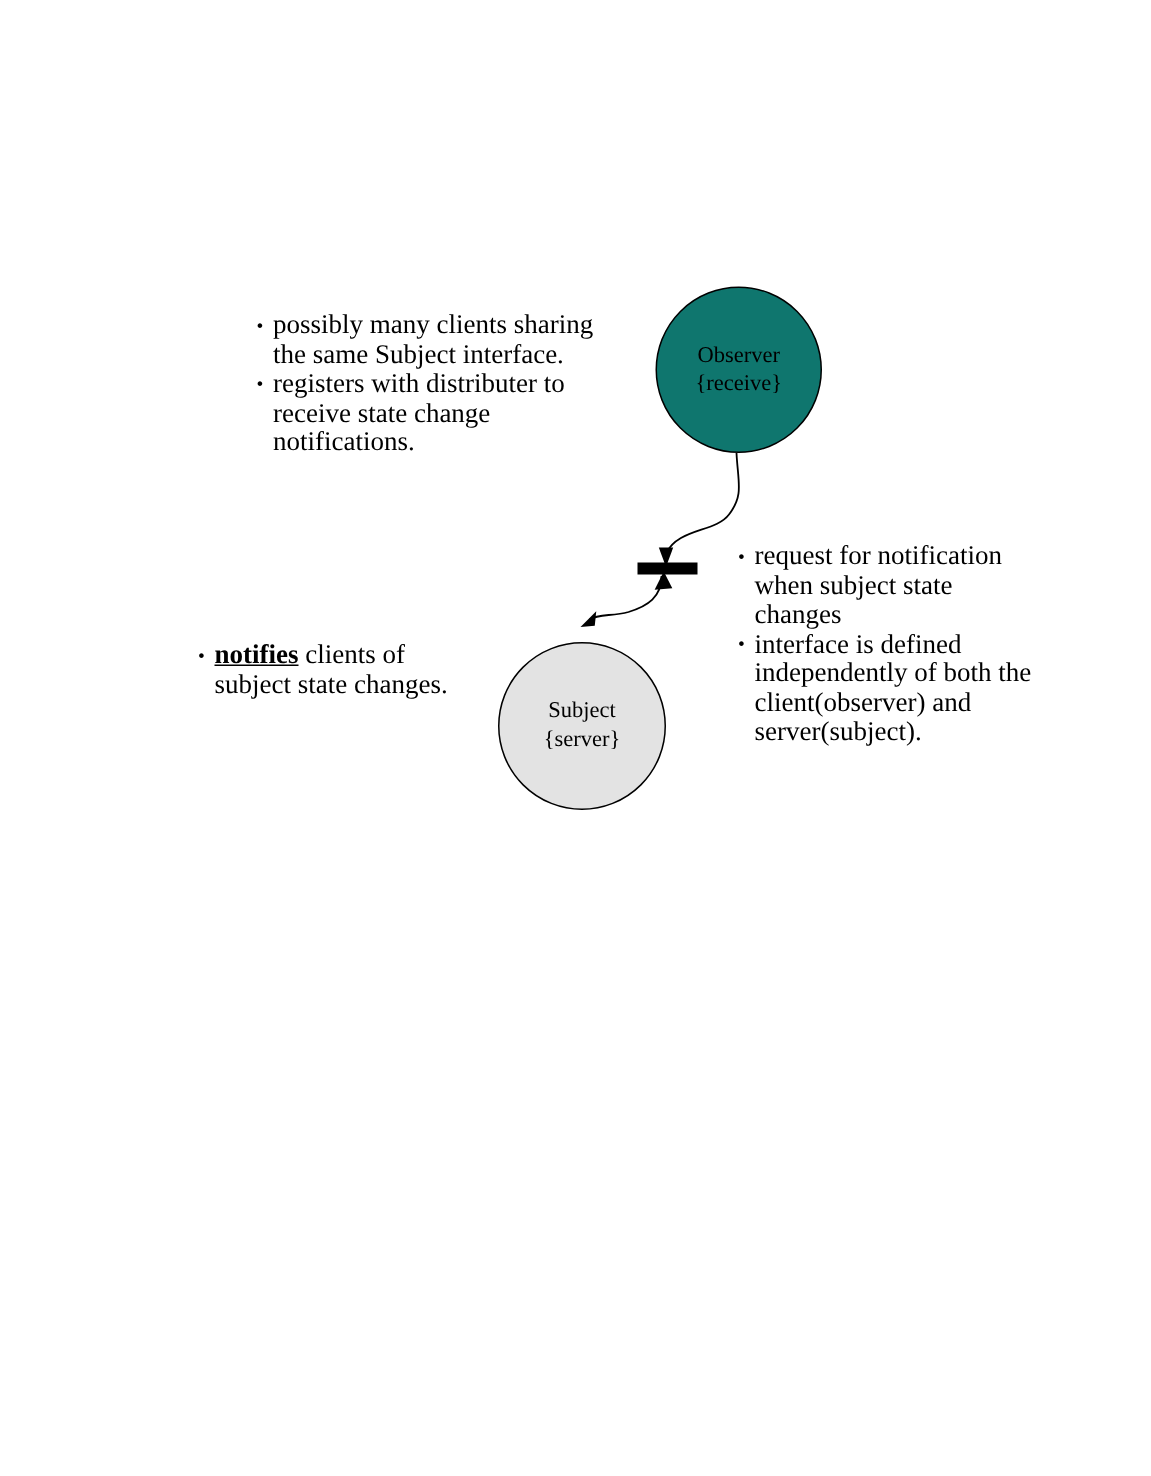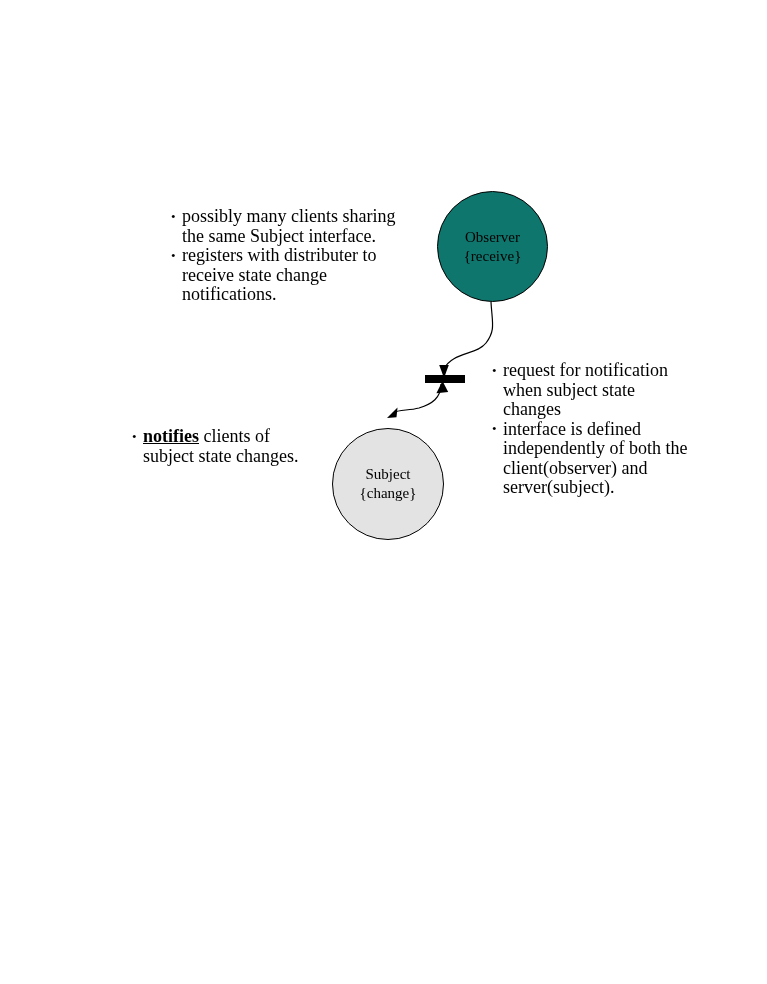--- a/index.html
+++ b/index.html
@@ -141,21 +141,21 @@
     <rect x="425" y="375" width="40" height="8" fill="#000000"></rect>
   </svg>
 
   <div class="node" id="node-observer" style="background:#0f766e;">
     <span class="node-line">Observer</span>
     <span class="node-line">{receive}</span>
   </div>
 
   <div class="node" id="node-subject" style="background:#e3e3e3;">
     <span class="node-line">Subject</span>
-    <span class="node-line">{change}</span>
+    <span class="node-line">{server}</span>
   </div>
 
   <ul class="note-list" id="notes-observer">
     <li>
       <span>possibly many clients sharing the same Subject interface.</span>
     </li>
     <li>
       <span>registers with distributer to receive state change notifications.</span>
     </li>
   </ul>

